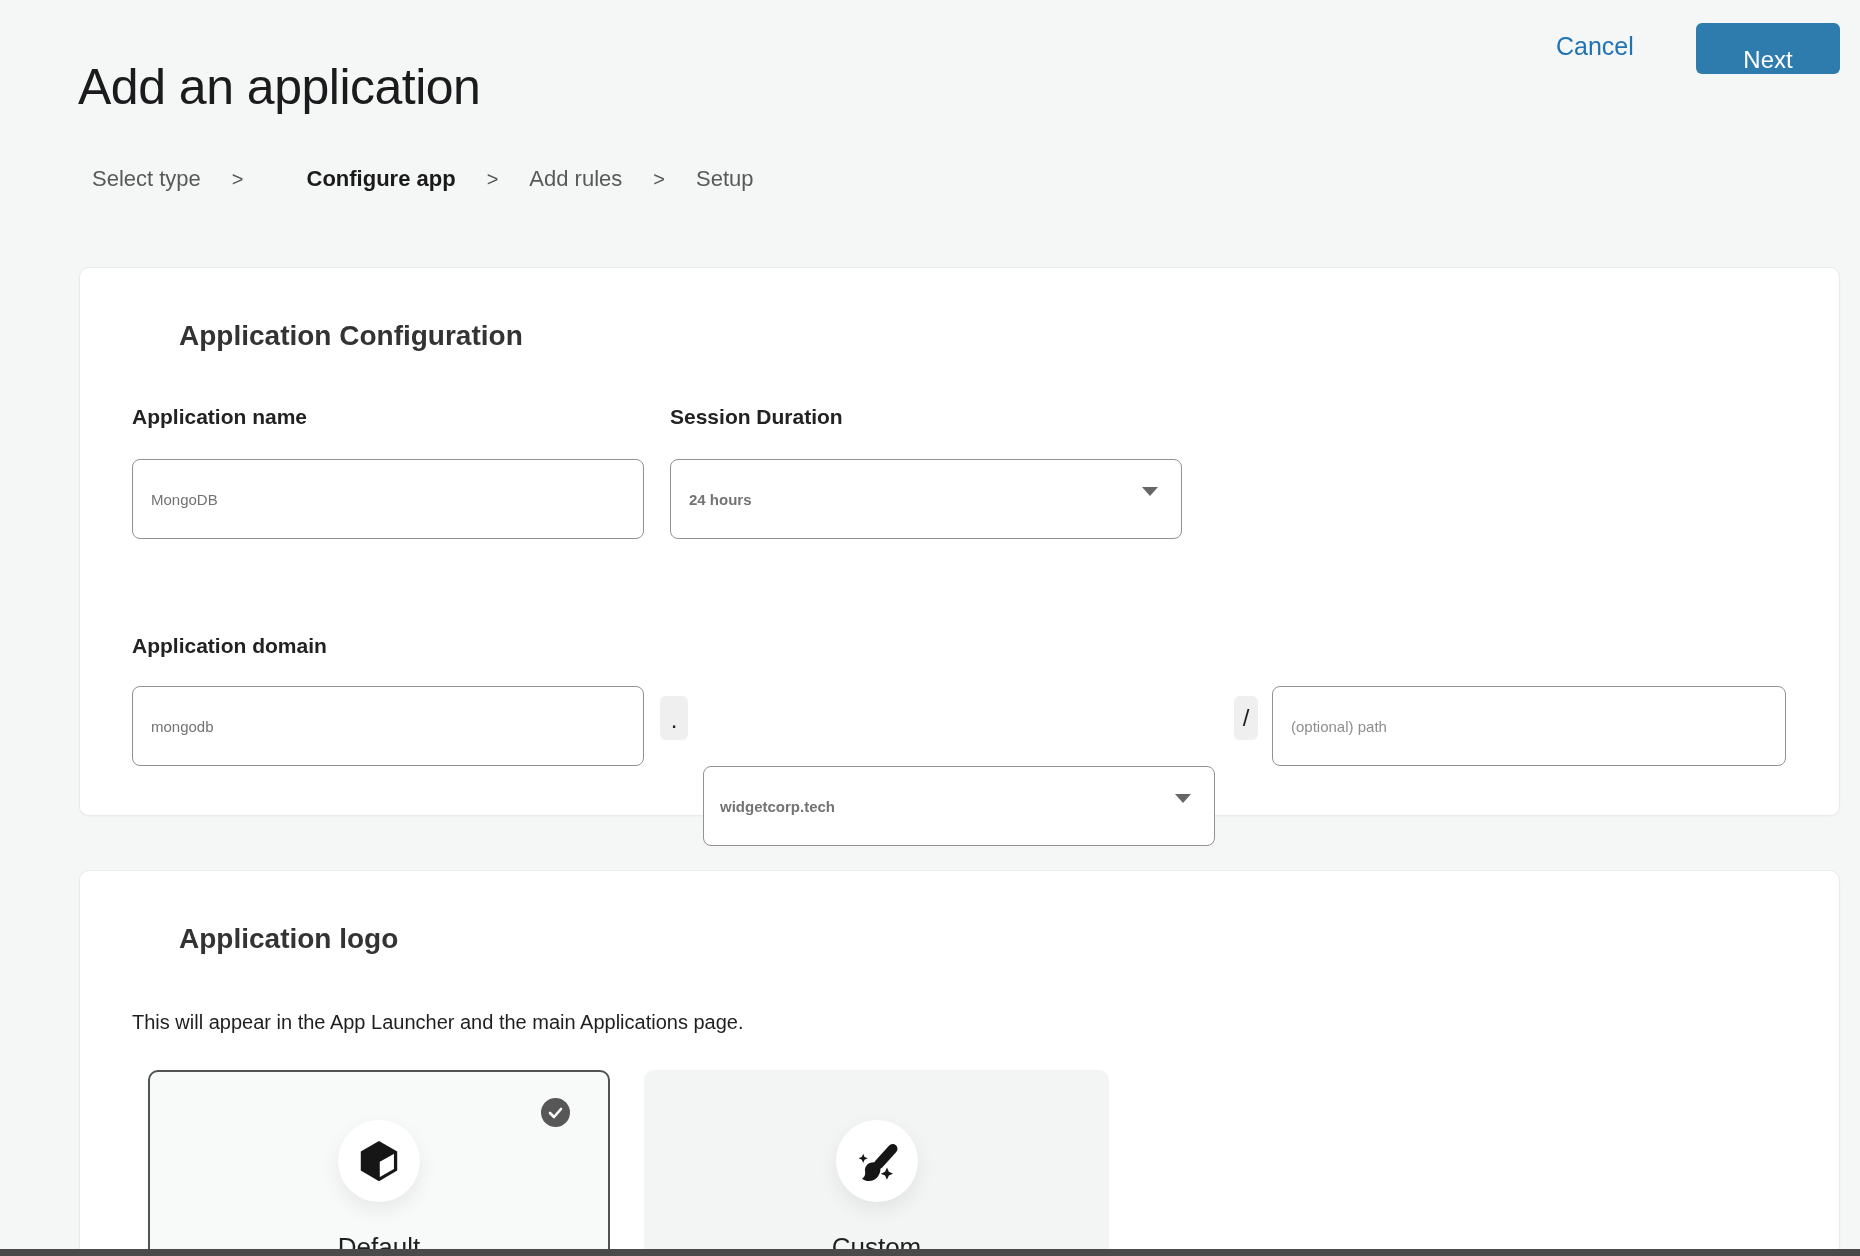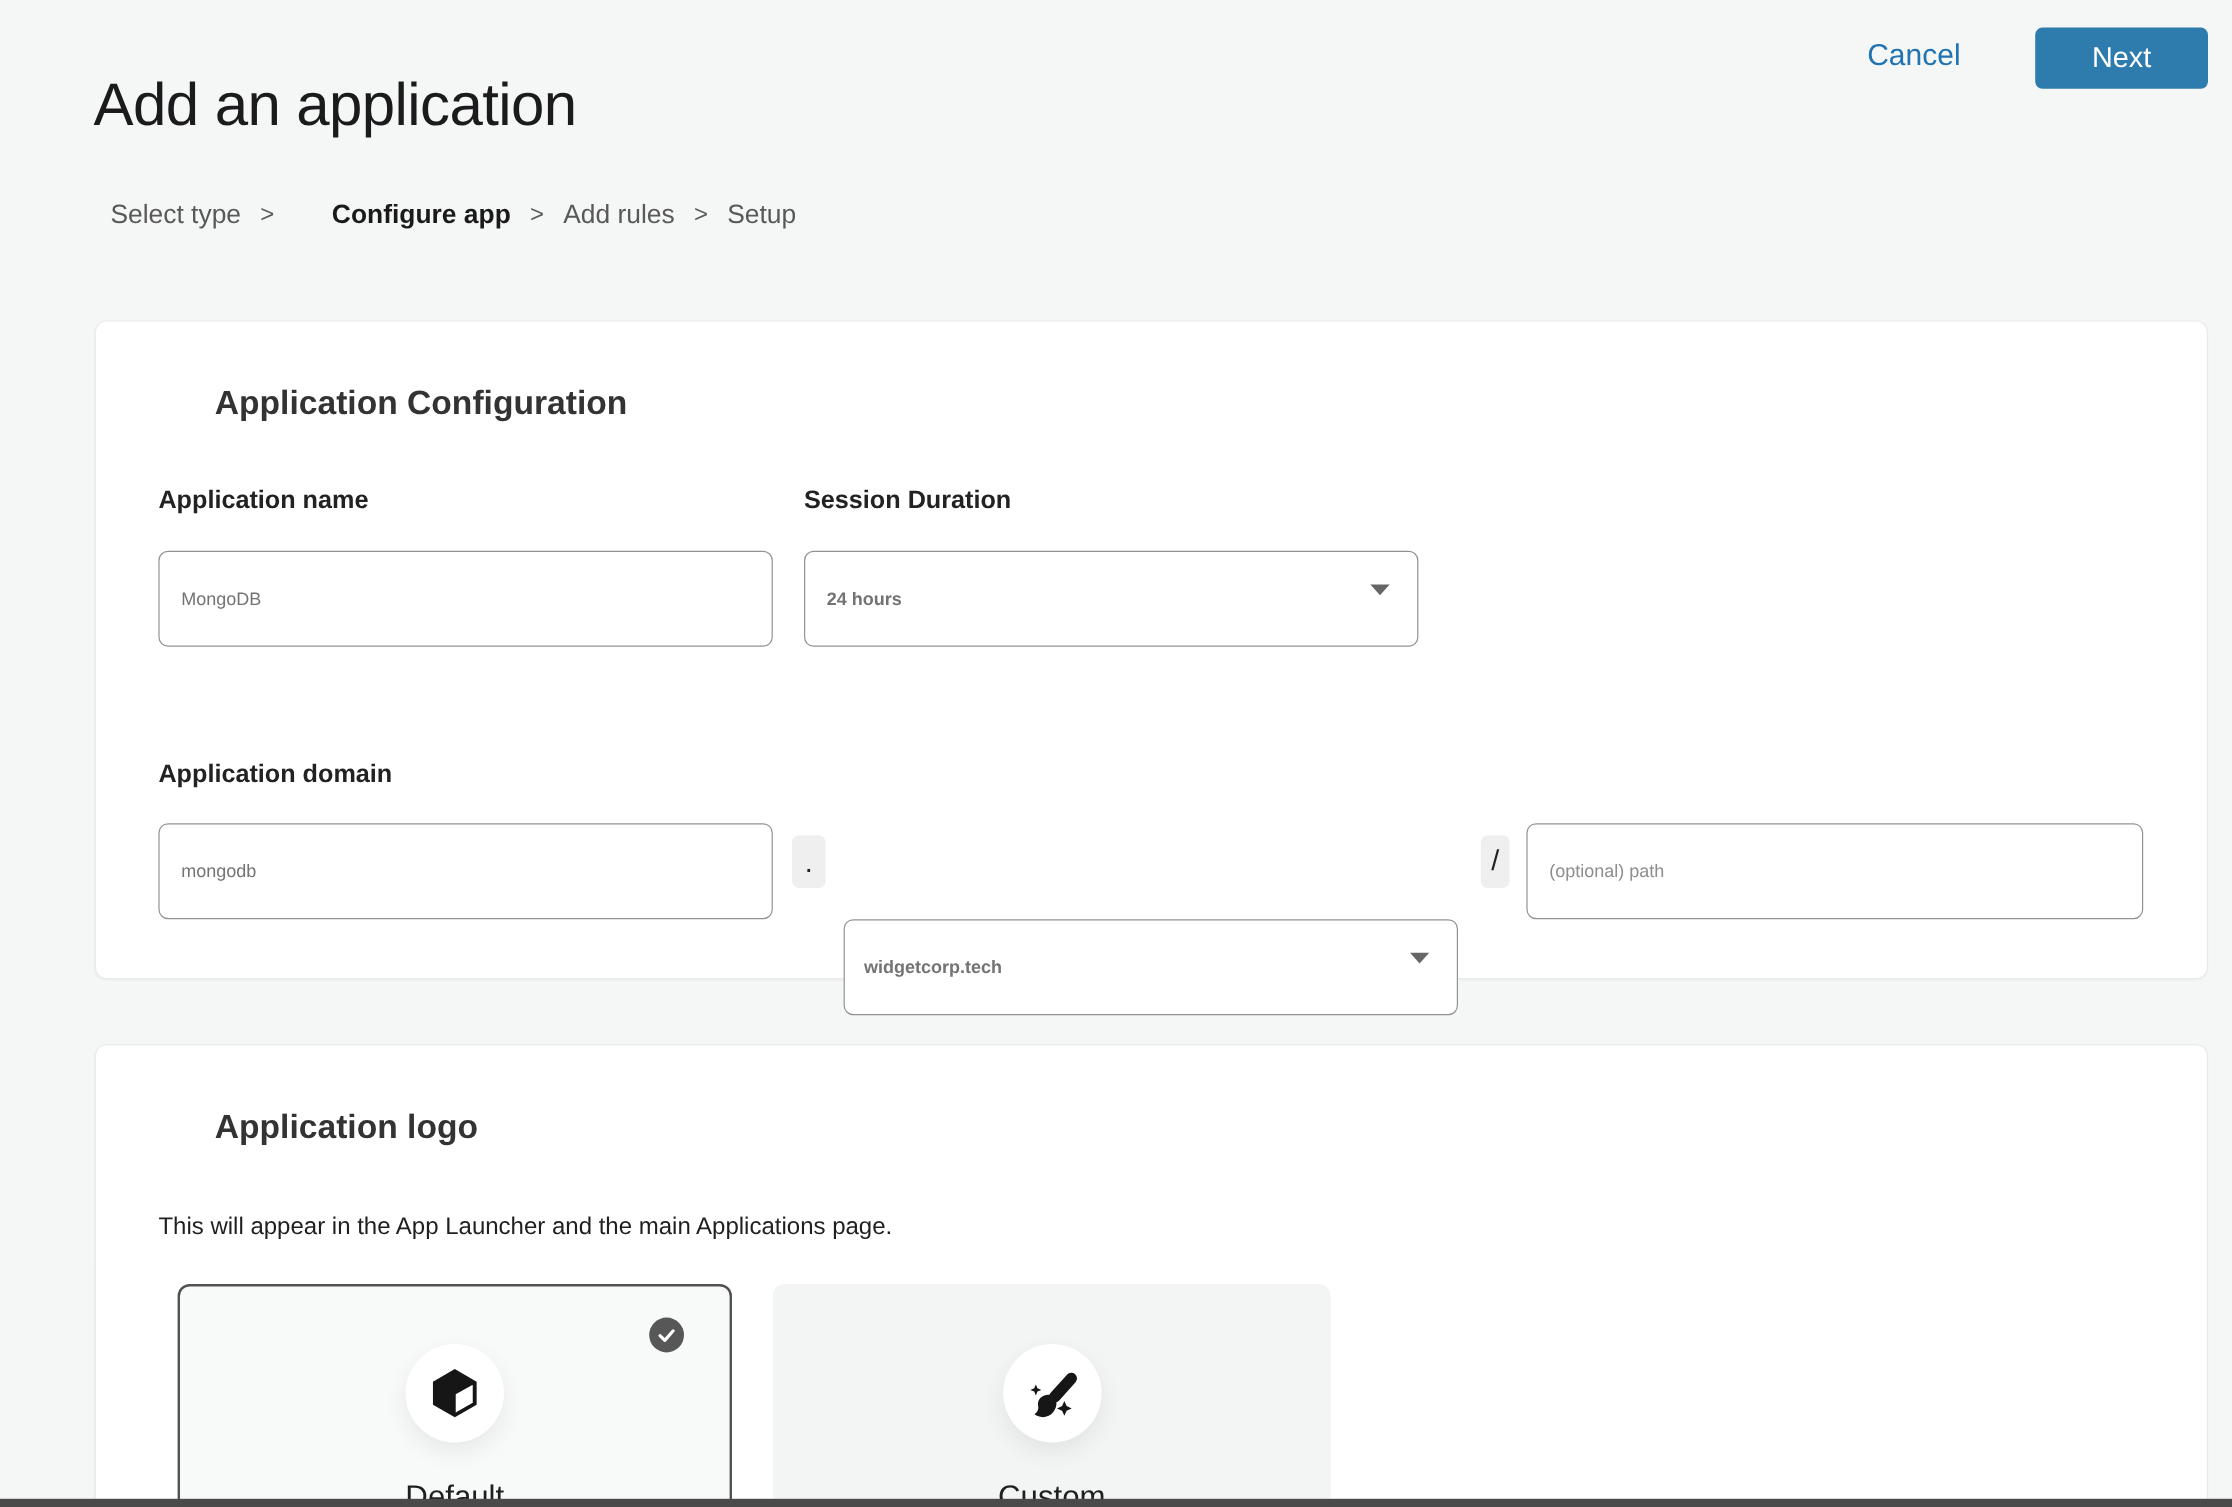--- a/index.html
+++ b/index.html
@@ -22,28 +22,28 @@
     left: 1556px; top: 32px;
     font-size: 25px; color: #2173b2;
     cursor: pointer;
   }
   .next-btn {
     left: 1696px; top: 23px;
     width: 144px; height: 51px;
     background: #2e7cad; border: none; border-radius: 6px;
     color: #ffffff; font-size: 24px;
     font-family: "Liberation Sans", sans-serif;
-    display: flex; align-items: center; justify-content: center;
+    display: flex; align-items: flex-end; justify-content: center;
     cursor: pointer;
   }
 
   
   .breadcrumb {
     left: 92px; top: 166px;
-    display: flex; align-items: center; gap: 16px;
+    display: flex; align-items: center; gap: 31px;
     font-size: 22px; color: #595959;
   }
   .crumb { color: #595959; cursor: pointer; }
   .crumb.active { color: #1a1a1a; font-weight: 700; cursor: default; margin-left: 32px; }
   .crumb-sep { color: #595959; font-size: 20px; }
 
   
   .card {
     left: 79px; width: 1761px;
     background: #ffffff;

